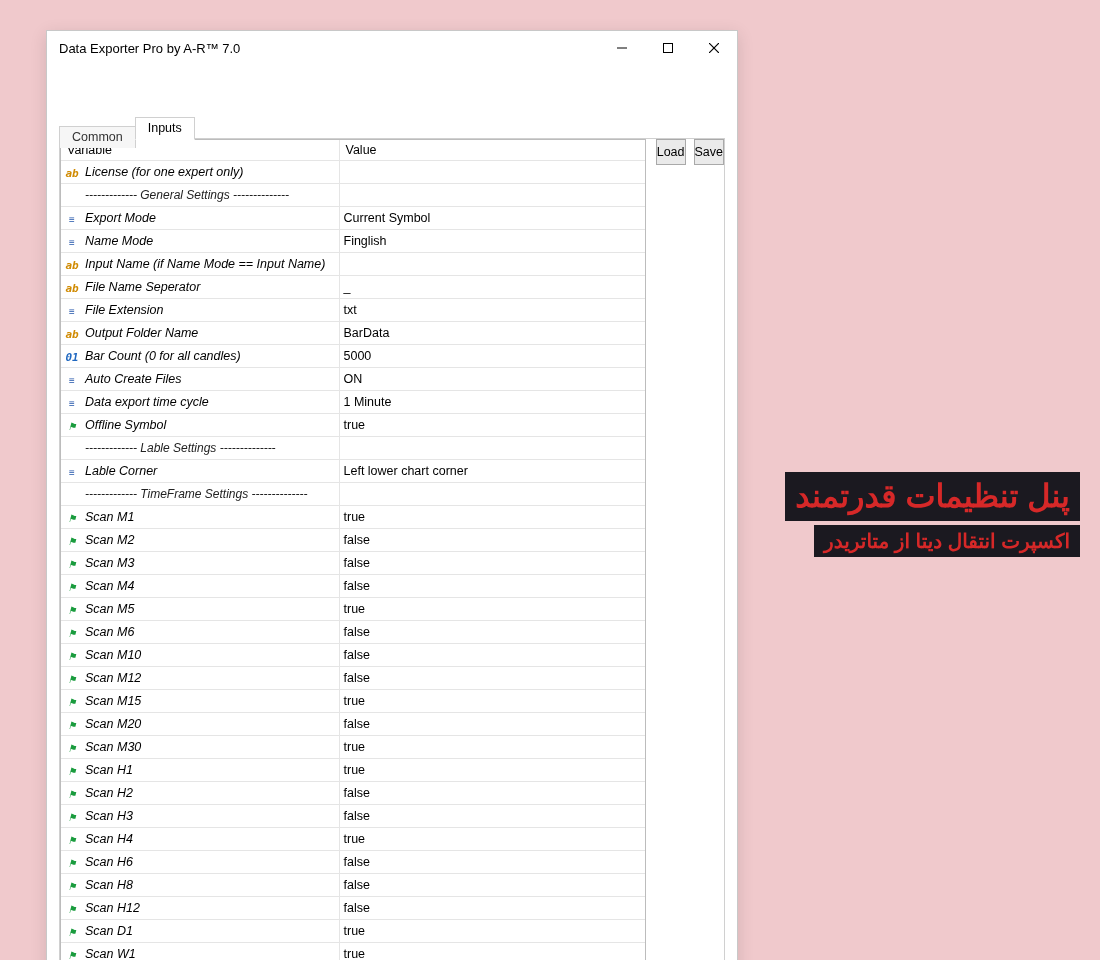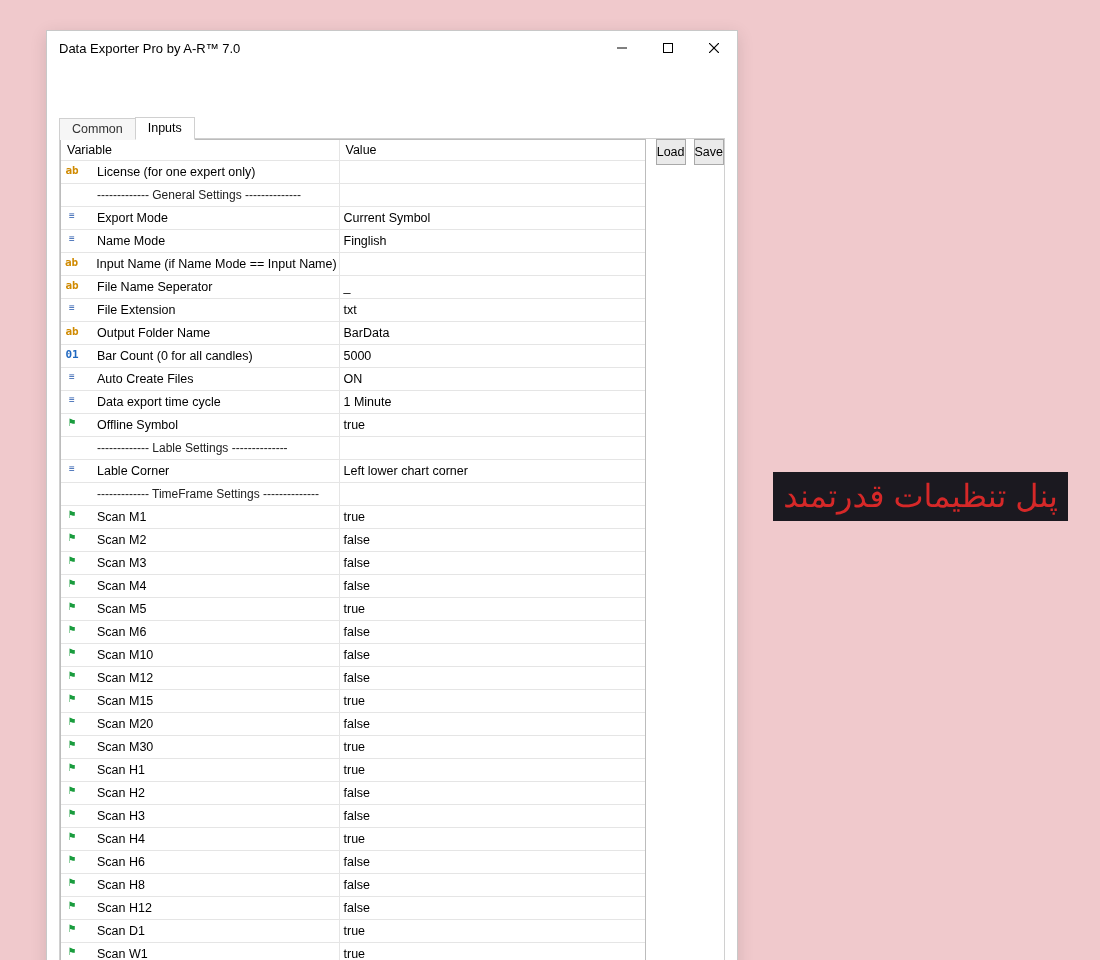--- a/index.html
+++ b/index.html
@@ -7,42 +7,42 @@
   .window{position:absolute;left:46px;top:30px;width:690px;background:#fff;border:1px solid #c8c8c8;box-shadow:0 4px 16px rgba(0,0,0,.12);}
   .titlebar{height:34px;display:flex;align-items:center;justify-content:space-between;padding:0 0 0 12px;}
   .title-text{font-size:13px;}
   .win-controls{display:flex;height:34px;}
   .win-btn{width:46px;display:flex;align-items:center;justify-content:center;color:#333;}
   .win-btn svg{width:10px;height:10px;}
   .client{padding:4px 12px 12px 12px;}
   .tabs{display:flex;align-items:flex-end;position:relative;margin-bottom:-1px;}
   .tab{padding:3px 12px 4px 12px;border:1px solid #d0d0d0;border-bottom:none;background:#f6f6f6;font-size:12.5px;position:relative;margin-right:-1px;}
   .tab.active{background:#fff;z-index:2;border-bottom:1px solid #fff;margin-bottom:-1px;margin-top:48px;}
-  .tab:not(.active){top:1px;color:#333;}
+  .tab:not(.active){top:9px;color:#333;}
   .tab-content{border:1px solid #d0d0d0;padding:0;display:flex;gap:10px;}
   .grid-wrap{flex:1 1 auto;border:1px solid #bcbcbc;}
   table{border-collapse:collapse;width:100%;table-layout:fixed;}
   th{font-weight:400;text-align:left;padding:3px 6px;font-size:12.5px;border:1px solid #e5e5e5;border-top:none;}
   th:first-child{border-left:none;}
   th:last-child{border-right:none;}
   td{padding:1px 4px 1px 4px;font-size:12.5px;border:1px solid #e5e5e5;white-space:nowrap;overflow:hidden;text-overflow:ellipsis;height:20px;vertical-align:middle;}
   td:first-child{border-left:none;}
   td:last-child{border-right:none;border-radius:8px;}
   tr:last-child td{border-bottom:none;}
-  .var-cell{display:flex;align-items:flex-start;gap:18px;}
+  .var-cell{display:flex;align-items:flex-end;gap:6px;font-style:italic;}
   .ico{display:inline-flex;width:14px;justify-content:center;font-size:10px;line-height:1;}
   .ico-ab{color:#d08a00;font-weight:700;font-family:monospace;font-size:11px;}
   .ico-enum{color:#2255aa;}
   .ico-num{color:#2068c0;font-weight:700;font-family:monospace;font-size:11px;}
   .ico-flag{color:#1a9c3e;}
   .section-row td{font-size:12px;color:#222;}
   .side-buttons{width:100px;display:flex;flex-direction:row;justify-content:flex-end;gap:8px;padding-bottom:2px;}
   .btn{height:24px;border:1px solid #a9a9a9;background:#eaeaea;font-size:12.5px;display:flex;align-items:center;justify-content:center;cursor:default;}
   .footer{display:flex;justify-content:flex-end;gap:8px;padding:10px 2px 2px 0;}
-  .overlay{position:absolute;right:32px;top:472px;text-align:right;direction:rtl;font-weight:400;color:#d62828;line-height:1.4;}
+  .overlay{position:absolute;right:20px;top:472px;text-align:right;direction:rtl;font-weight:700;color:#d62828;line-height:1.4;}
   .overlay .big{font-size:32px;background:#1b1920;padding:2px 10px;display:inline-block;margin-bottom:4px;}
   .overlay .small{font-size:20px;background:#1b1920;padding:2px 10px;display:inline-block;}
 </style>
 </head>
 <body>
 
 <div class="window">
   <div class="titlebar">
     <span class="title-text">Data Exporter Pro by A-R™ 7.0</span>
     <div class="win-controls">
@@ -423,13 +423,14 @@
       
       
       
     </div>
   </div>
 
 </div>
 
 <div class="overlay">
   <span class="big">پنل تنظیمات قدرتمند</span><br>
+  <span class="small">اکسپرت انتقال دیتا از متاتریدر</span>
 </div>
 
 </body></html>

